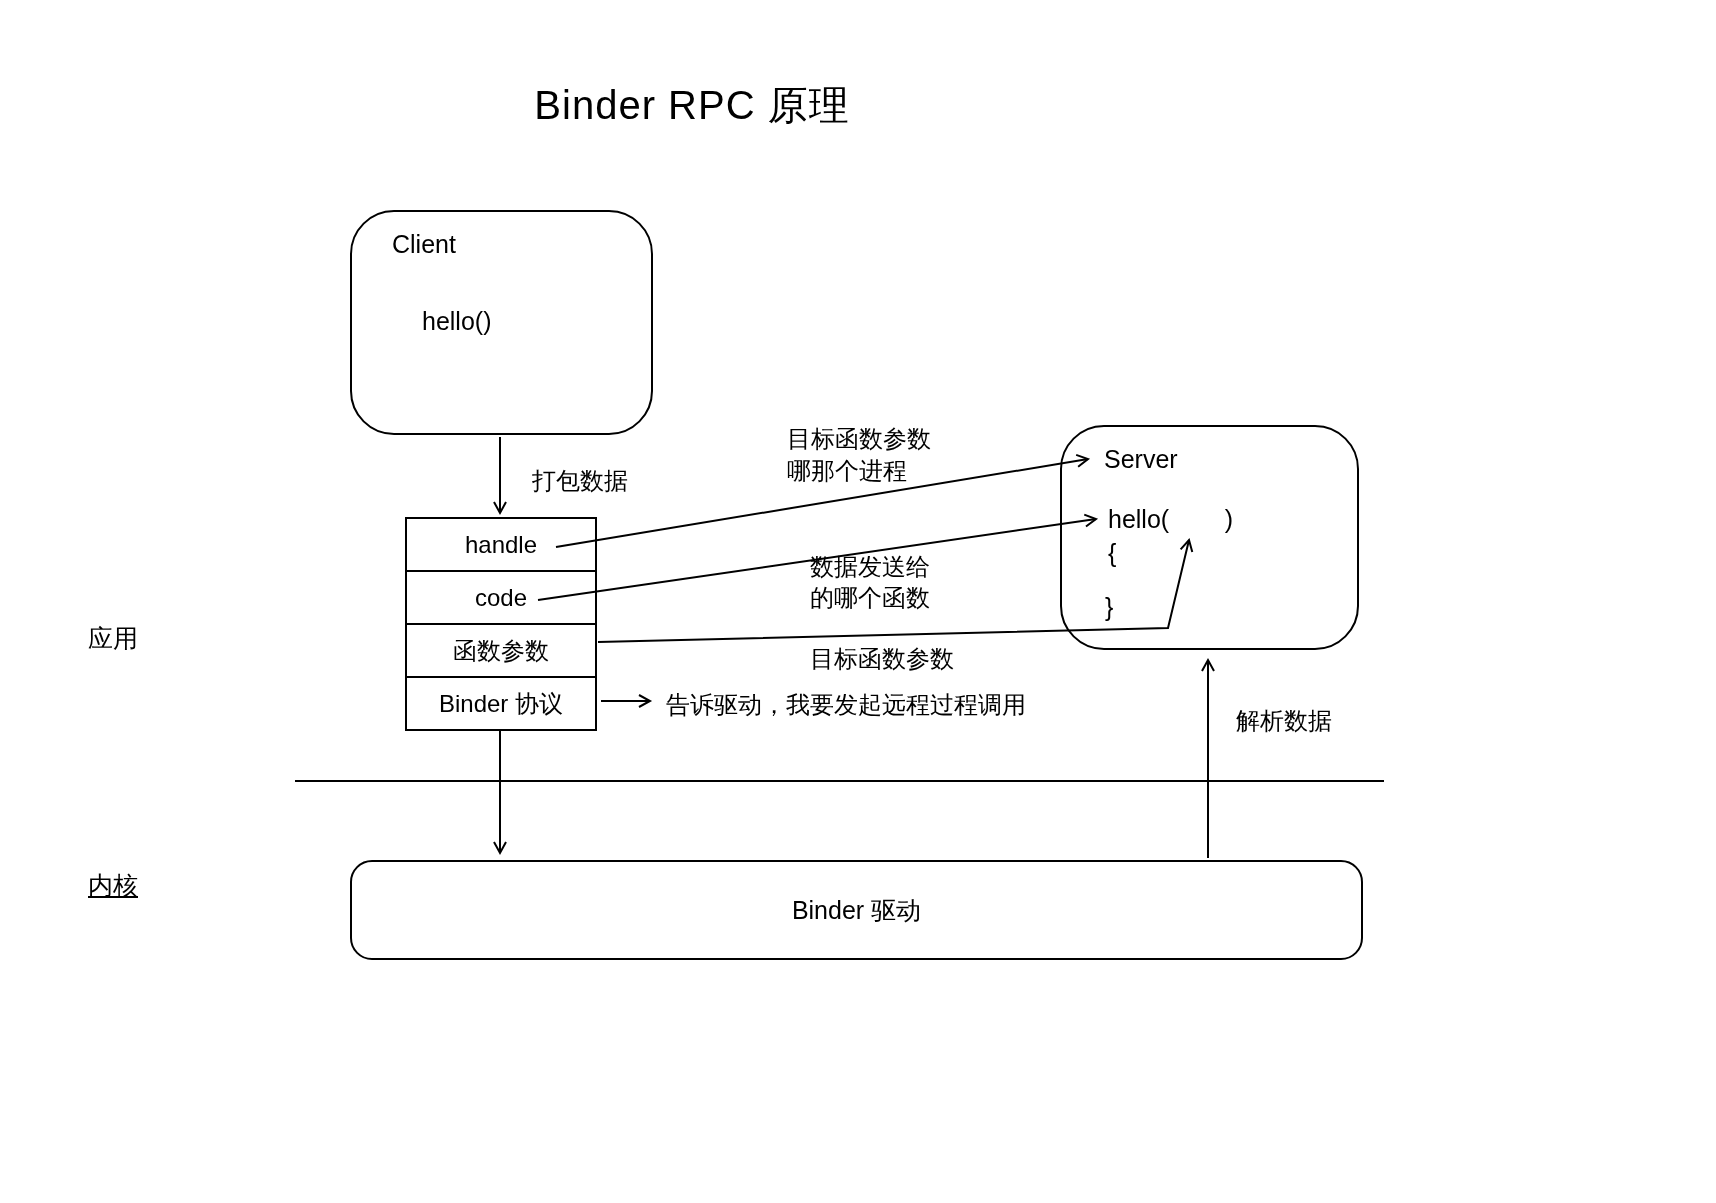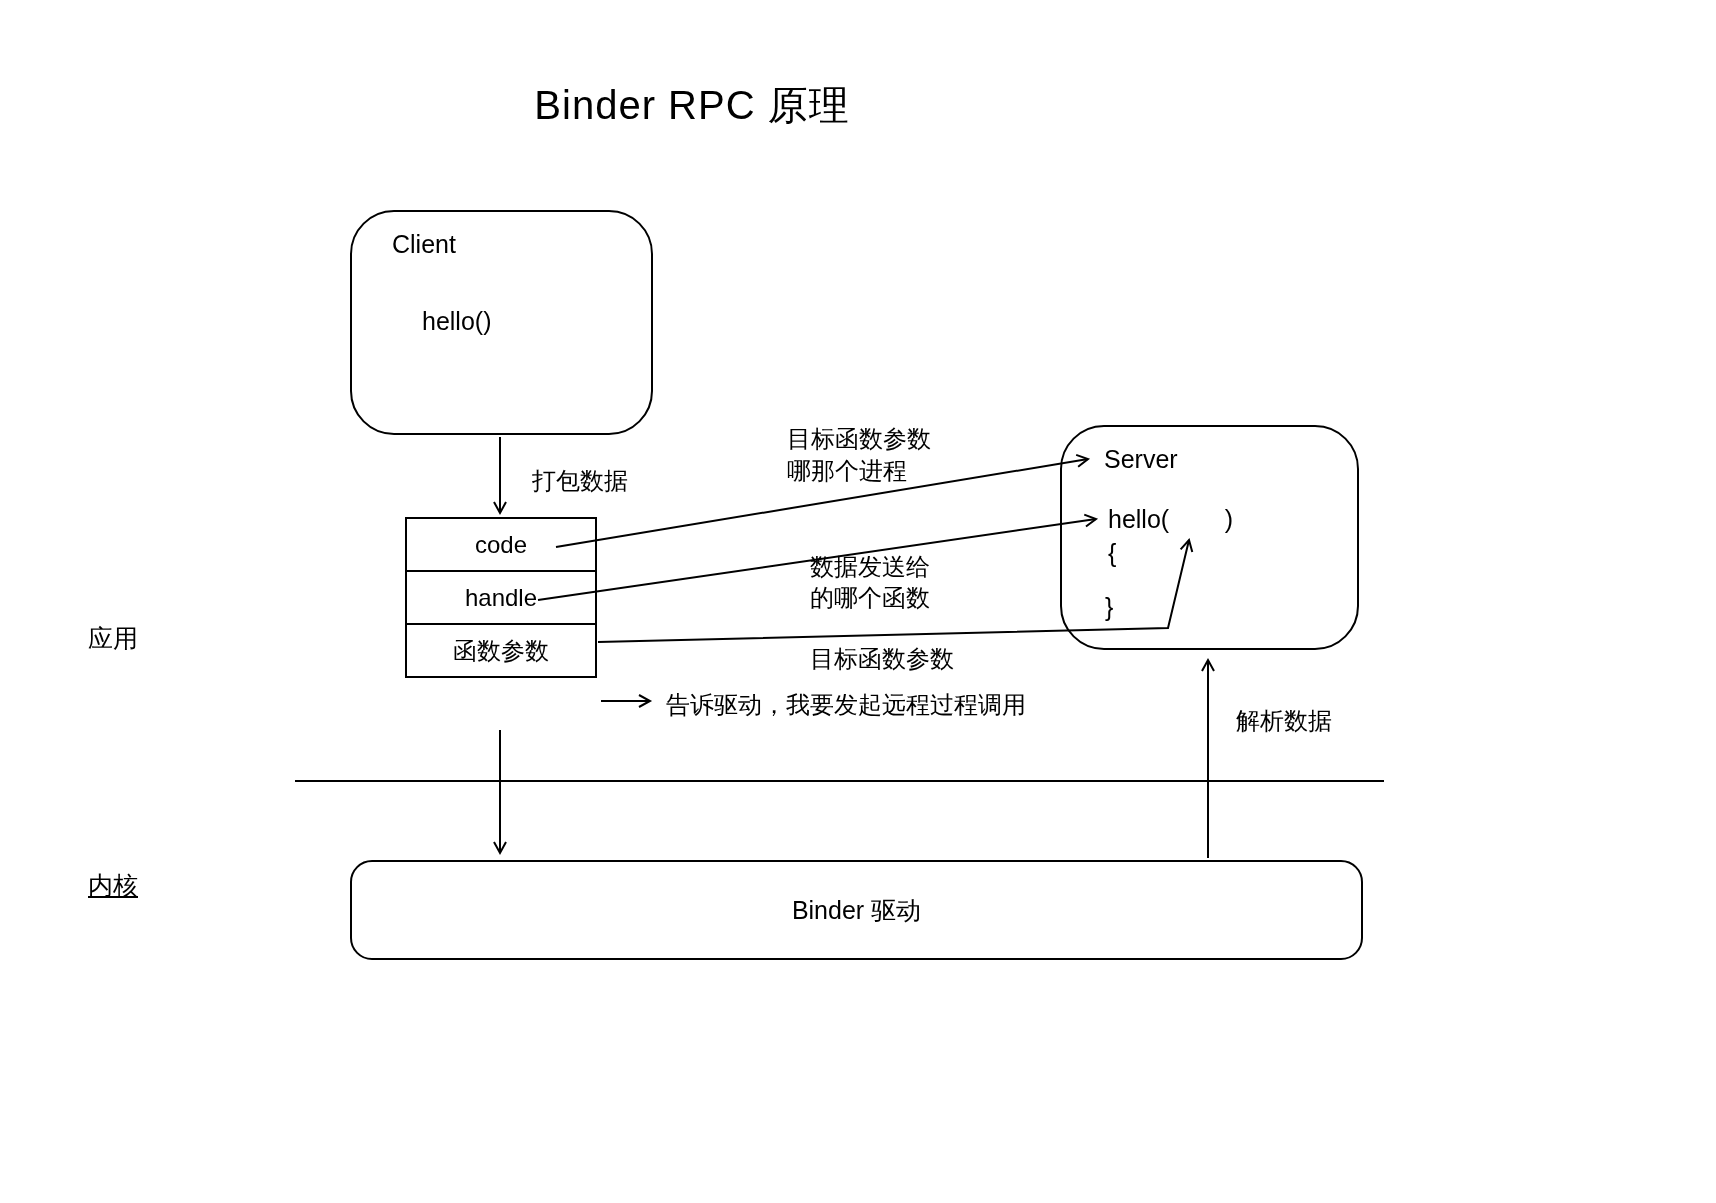--- a/index.html
+++ b/index.html
@@ -106,23 +106,24 @@
 
   <div class="layer-label layer-app">应用</div>
   <div class="layer-label layer-kernel">内核</div>
 
   <div class="box client-box">
     <div class="box-title client-title">Client</div>
     <div class="client-code">hello()</div>
   </div>
 
   <div class="packet-table">
+    <div class="packet-row">handle</div>
     <div class="packet-row">code</div>
-    <div class="packet-row">handle</div>
     <div class="packet-row">函数参数</div>
+    <div class="packet-row">Binder 协议</div>
   </div>
 
   <div class="box server-box">
     <div class="box-title server-title">Server</div>
     <div class="server-line server-fn">hello(        )</div>
     <div class="server-line server-open">{</div>
     <div class="server-line server-close">}</div>
   </div>
 
   <div class="box driver-box">

